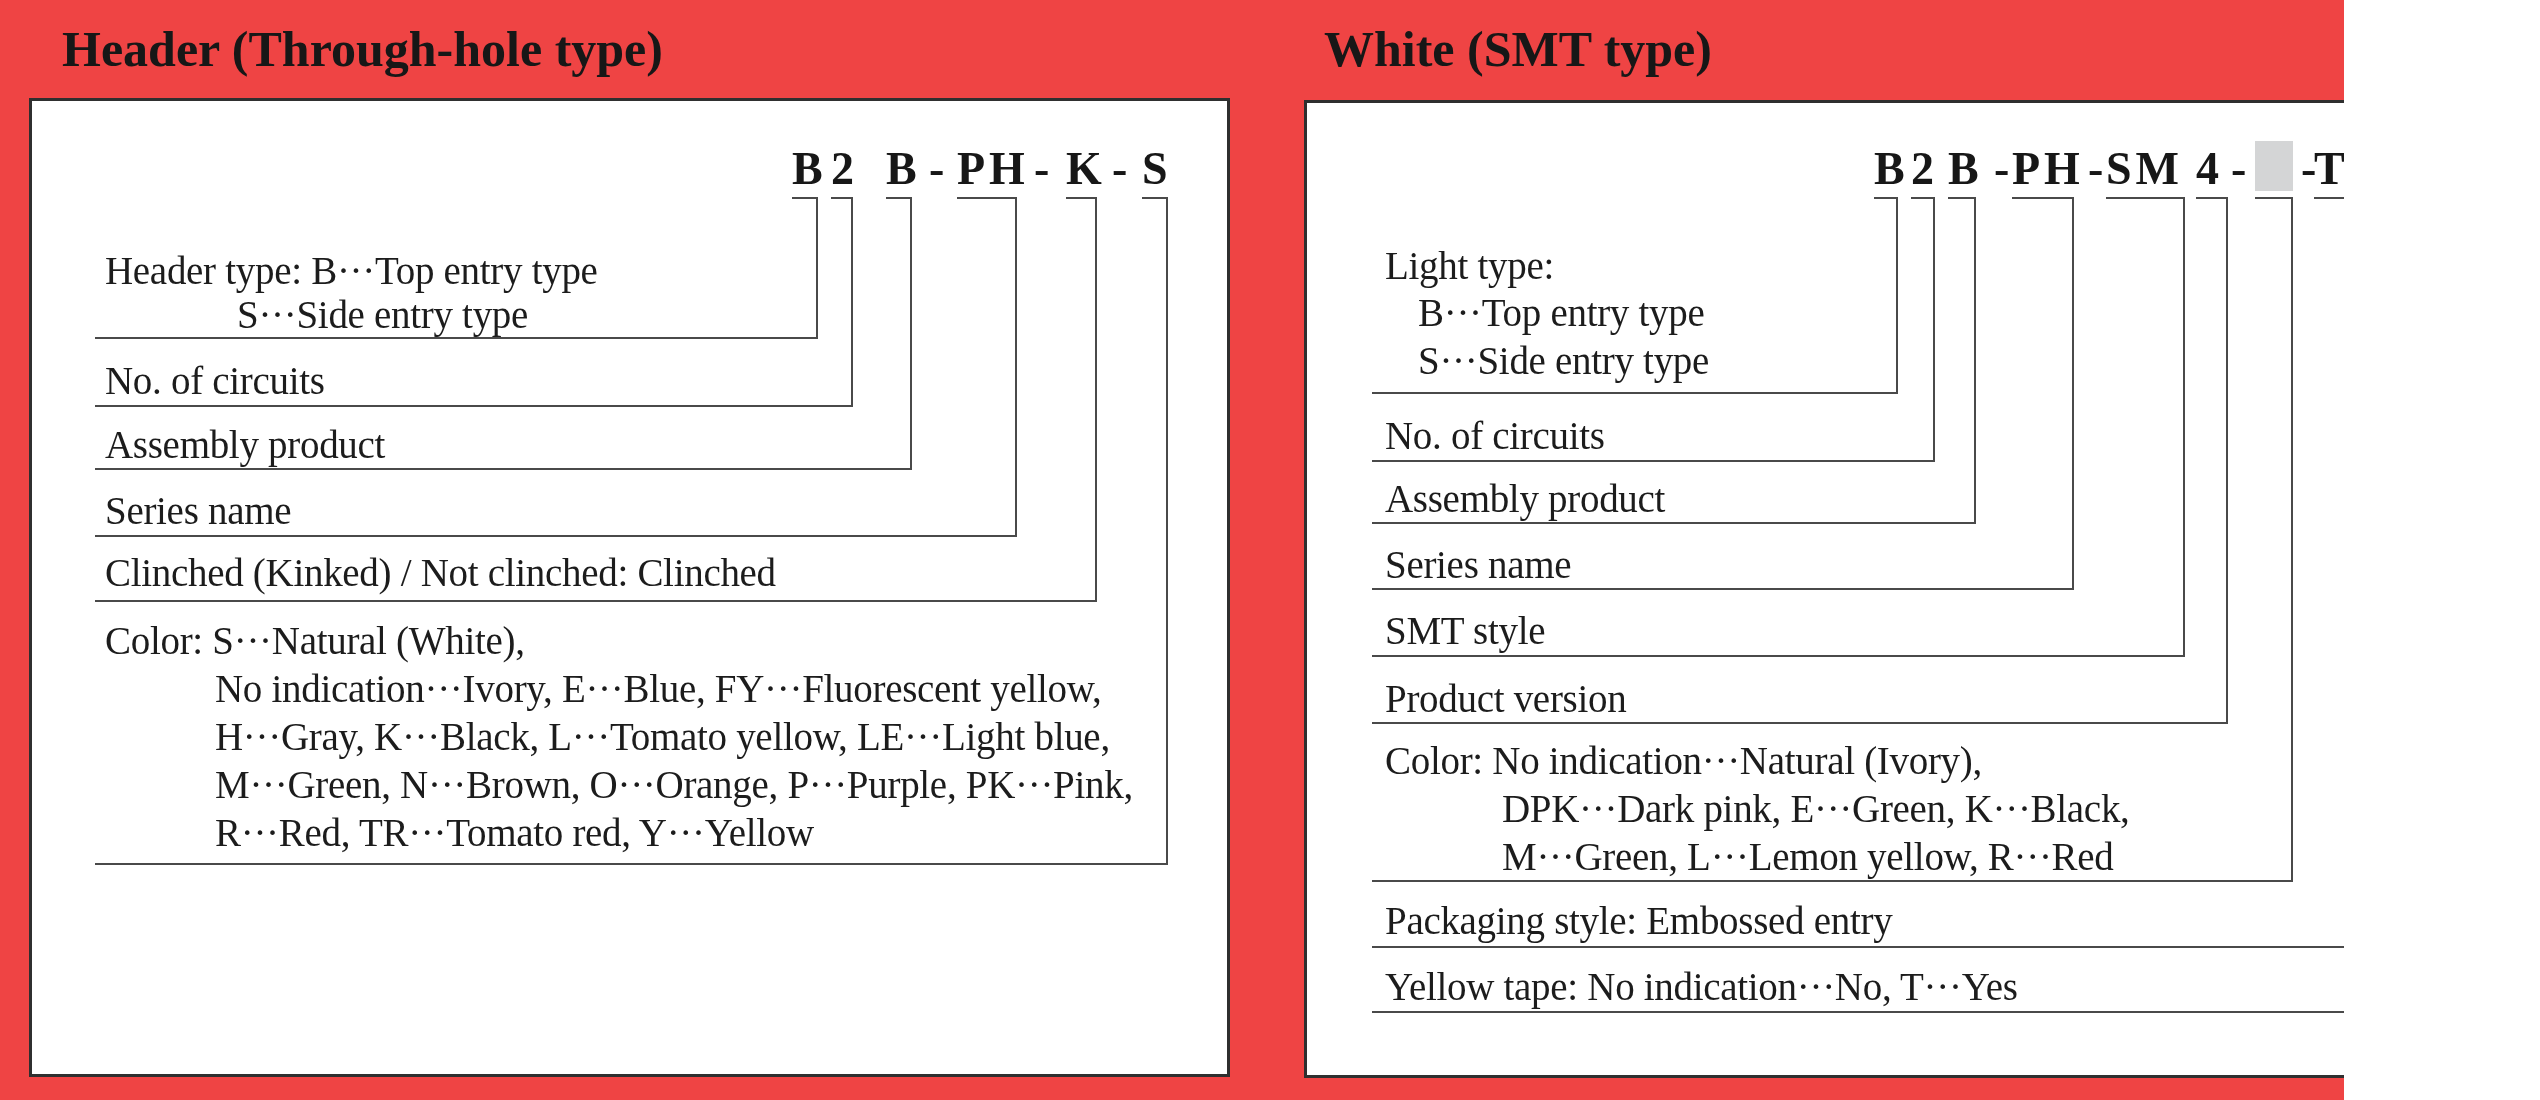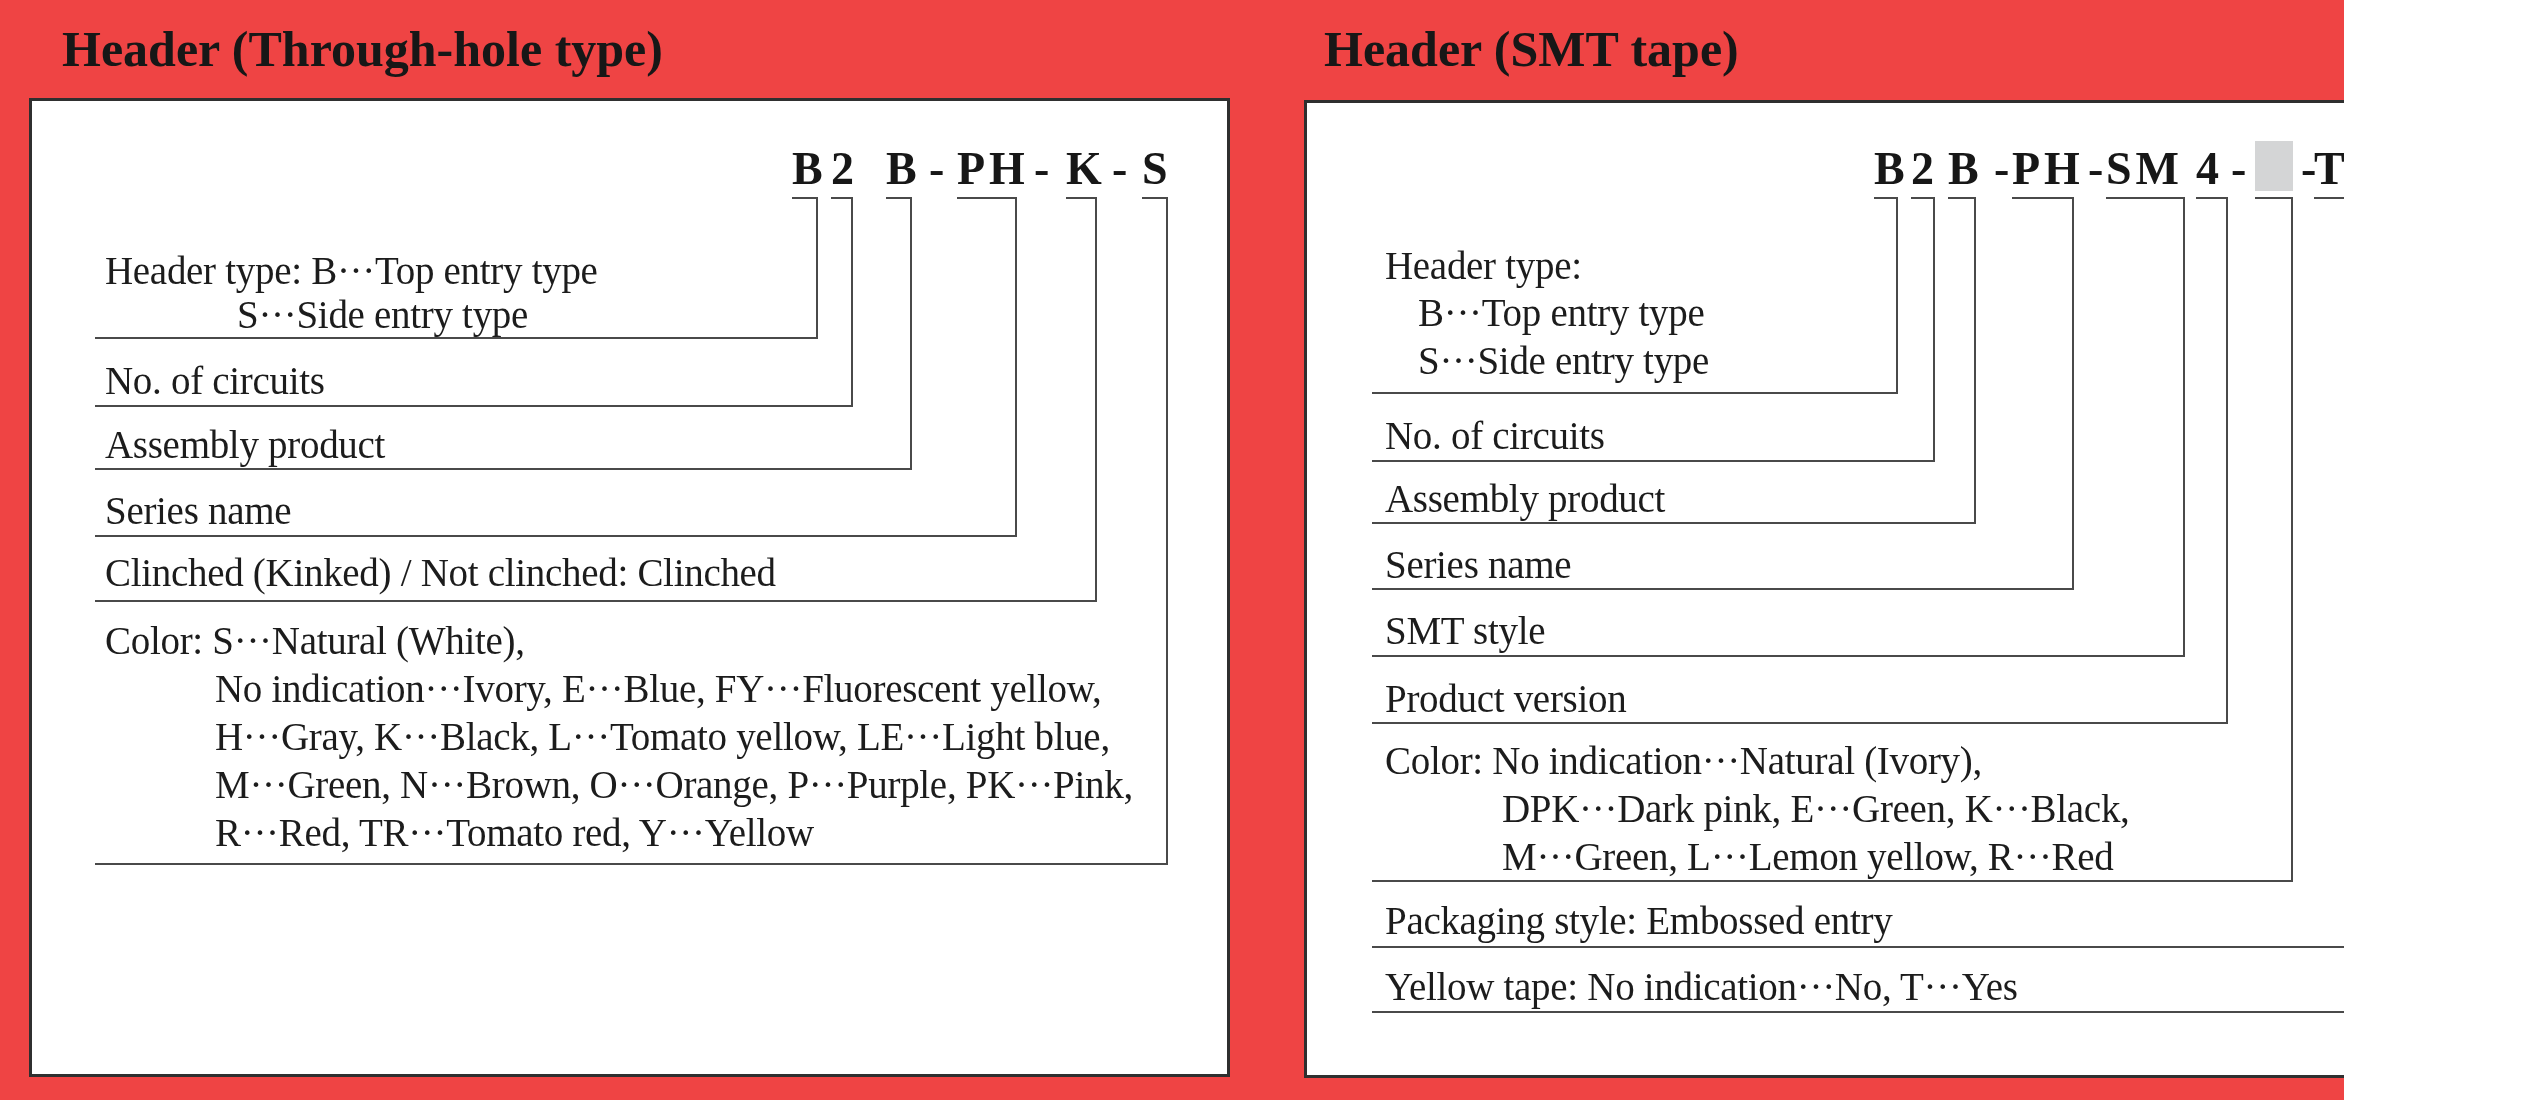--- a/index.html
+++ b/index.html
@@ -97,21 +97,21 @@
       <div class="label-line" style="left: 105px; top: 424px;">Assembly product</div>
       <div class="label-line" style="left: 105px; top: 490px;">Series name</div>
       <div class="label-line" style="left: 105px; top: 552px;">Clinched (Kinked) / Not clinched: Clinched</div>
       <div class="label-line" style="left: 105px; top: 620px;">Color: S···Natural (White),</div>
       <div class="label-line" style="left: 215px; top: 668px;">No indication···Ivory, E···Blue, FY···Fluorescent yellow,</div>
       <div class="label-line" style="left: 215px; top: 716px;">H···Gray, K···Black, L···Tomato yellow, LE···Light blue,</div>
       <div class="label-line" style="left: 215px; top: 764px;">M···Green, N···Brown, O···Orange, P···Purple, PK···Pink,</div>
       <div class="label-line" style="left: 215px; top: 812px; text-align: right;">R···Red, TR···Tomato red, Y···Yellow</div>
     </div>
 
-  <div class="panel-title" style="left:1324px;top:20px;">Header (SMT tape)</div>
+  <div class="panel-title" style="left:1324px;top:20px;">White (SMT type)</div>
   <div class="panel-box" style="left:1304px;top:100px;width:1200px;height:978px;"></div>
   <div id="panel-1">
       <div class="pn-seg" style="left: 1874px; top: 146px;">B</div>
       <div class="pn-seg" style="left: 1911px; top: 146px;">2</div>
       <div class="pn-seg" style="left: 1948px; top: 146px;">B</div>
       <div class="pn-seg" style="left: 1994px; top: 146px;">-</div>
       <div class="pn-seg multi" style="left: 2012px; top: 146px;">PH</div>
       <div class="pn-seg" style="left: 2088px; top: 146px;">-</div>
       <div class="pn-seg multi" style="left: 2106px; top: 146px;">SM</div>
       <div class="pn-seg" style="left: 2196px; top: 146px;">4</div>
@@ -140,21 +140,21 @@
       <div class="h-line" style="left: 1372px; top: 722px; width: 856px;"></div>
       <div class="h-line" style="left: 2255px; top: 197px; width: 38px;"></div>
       <div class="v-line" style="left: 2291px; top: 197px; height: 685px;"></div>
       <div class="h-line" style="left: 1372px; top: 880px; width: 921px;"></div>
       <div class="h-line" style="left: 2314px; top: 197px; width: 59px;"></div>
       <div class="v-line" style="left: 2371px; top: 197px; height: 751px;"></div>
       <div class="h-line" style="left: 1372px; top: 946px; width: 1001px;"></div>
       <div class="h-line" style="left: 2392px; top: 197px; width: 38px;"></div>
       <div class="v-line" style="left: 2428px; top: 197px; height: 816px;"></div>
       <div class="h-line" style="left: 1372px; top: 1011px; width: 1058px;"></div>
-      <div class="label-line" style="left: 1385px; top: 245px;">Header type:</div>
+      <div class="label-line" style="left: 1385px; top: 245px;">Light type:</div>
       <div class="label-line" style="left: 1418px; top: 292px; text-align: right;">B···Top entry type</div>
       <div class="label-line" style="left: 1418px; top: 340px;">S···Side entry type</div>
       <div class="label-line" style="left: 1385px; top: 415px;">No. of circuits</div>
       <div class="label-line" style="left: 1385px; top: 478px;">Assembly product</div>
       <div class="label-line" style="left: 1385px; top: 544px;">Series name</div>
       <div class="label-line" style="left: 1385px; top: 610px;">SMT style</div>
       <div class="label-line" style="left: 1385px; top: 678px;">Product version</div>
       <div class="label-line" style="left: 1385px; top: 740px;">Color: No indication···Natural (Ivory),</div>
       <div class="label-line" style="left: 1502px; top: 788px;">DPK···Dark pink, E···Green, K···Black,</div>
       <div class="label-line" style="left: 1502px; top: 836px;">M···Green, L···Lemon yellow, R···Red</div>

